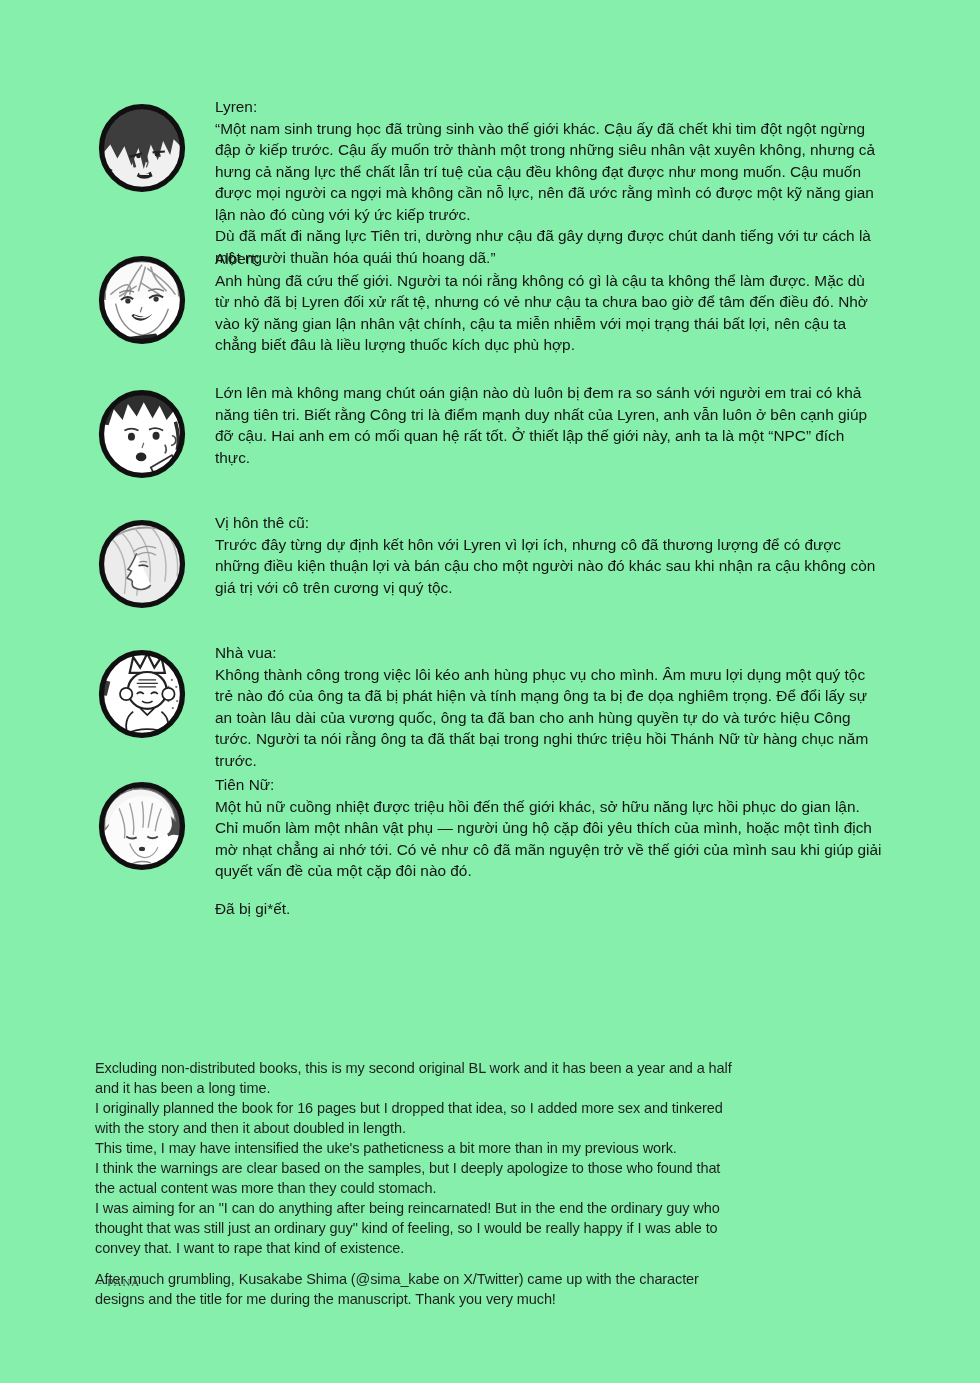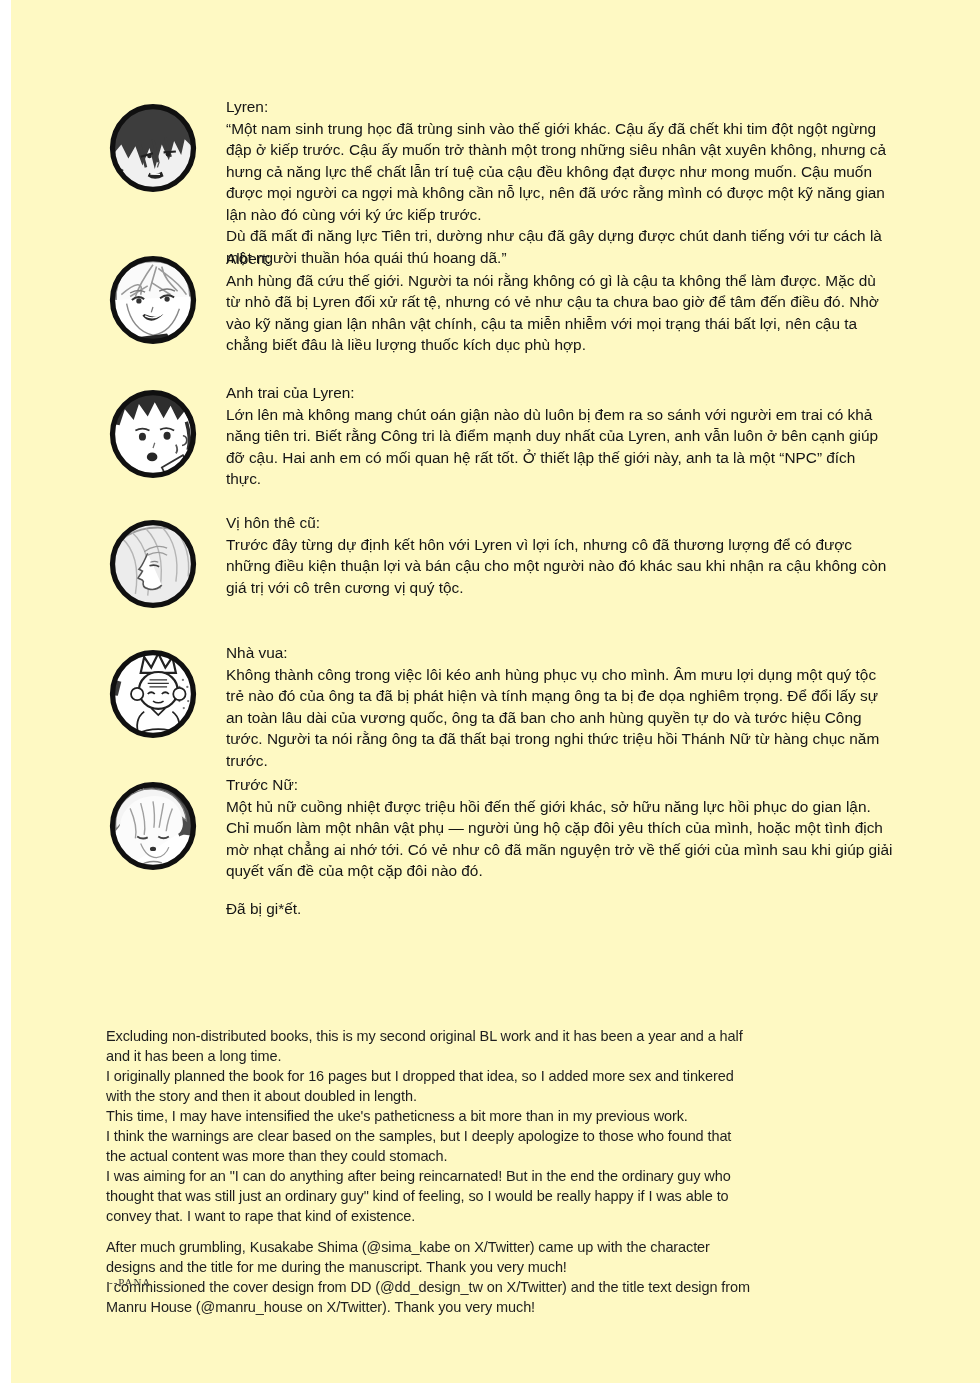--- a/index.html
+++ b/index.html
@@ -4,42 +4,42 @@
 <style>
   * { margin: 0; padding: 0; box-sizing: border-box; }
   html, body { background: #ffffff; }
   body {
     width: 980px; height: 1383px;
     position: relative;
     font-family: "Liberation Sans", sans-serif;
     color: #1c1c1c;
     overflow: hidden;
   }
-  .page { position: absolute; inset: 0; background: #fef9c3; margin-left: 11px; }
+  .page { position: absolute; inset: 0; background: #86efac; }
 
   .char-row {
     position: absolute;
     left: 98px;
     display: flex;
     align-items: flex-start;
   }
   .portrait-col { width: 117px; flex: 0 0 117px; padding-top: 6px; }
   .pf { width: 88px; height: 92px; display: block; }
   .char-text {
     width: 668px;
     font-size: 15.4px;
     line-height: 21.5px;
     color: #151515;
   }
   .char-name { white-space: pre-line; }
   .char-desc { white-space: pre-line; }
 
   .afterword {
     position: absolute;
-    left: 95px; top: 1026px;
+    left: 95px; top: 1058px;
     width: 648px;
     font-size: 14.5px;
     line-height: 20px;
     letter-spacing: -0.1px;
     color: #1f1f1f;
   }
   .afterword p { margin: 0; }
   .credits { margin-top: 11px; }
 
   .signature {
@@ -140,21 +140,20 @@
           <path d="M52,60 L50,66" stroke="#666" stroke-width="1.4" fill="none"></path>
           <ellipse cx="49" cy="76" rx="6" ry="5" fill="#262626"></ellipse>
           <path d="M76,62 Q79,68 76,72" stroke="#555" stroke-width="2" fill="none"></path>
           <path d="M60,88 L84,74 L92,86 L66,100 Z" fill="#ffffff" stroke="#333" stroke-width="2"></path>
           <path d="M30,90 C38,96 50,98 58,96" stroke="#444" stroke-width="1.6" fill="none"></path>
         </g>
         <ellipse cx="50" cy="50" rx="46" ry="47" fill="none" stroke="#101010" stroke-width="6"></ellipse>
       </svg>
     </div>
     <div class="char-text">
-      <div class="char-name">Anh trai của Lyren:</div>
       <div class="char-desc">Lớn lên mà không mang chút oán giận nào dù luôn bị đem ra so sánh với người em trai có khả năng tiên tri. Biết rằng Công tri là điểm mạnh duy nhất của Lyren, anh vẫn luôn ở bên cạnh giúp đỡ cậu. Hai anh em có mối quan hệ rất tốt. Ở thiết lập thế giới này, anh ta là một “NPC” đích thực.</div>
     </div>
   </section>
 
   <section class="char-row" style="top:512px">
     <div class="portrait-col">
       <svg class="pf" viewBox="0 0 100 100">
         <defs>
             <clipPath id="cp4">
               <ellipse cx="50" cy="50" rx="46" ry="47"></ellipse>
@@ -238,39 +237,38 @@
           <path d="M32,62 Q38,66 44,63" stroke="#444" stroke-width="2.2" fill="none"></path>
           <path d="M56,62 Q62,66 68,62" stroke="#444" stroke-width="2.2" fill="none"></path>
           <ellipse cx="50" cy="76" rx="3.5" ry="2.5" fill="#333"></ellipse>
           <path d="M36,70 C40,80 46,86 54,86 C60,86 66,80 68,74" stroke="#999" stroke-width="1.4" fill="none"></path>
           <path d="M28,102 C34,92 48,88 60,92" stroke="#888" stroke-width="1.6" fill="none"></path>
         </g>
         <ellipse cx="50" cy="50" rx="46" ry="47" fill="none" stroke="#101010" stroke-width="6"></ellipse>
       </svg>
     </div>
     <div class="char-text">
-      <div class="char-name">Trước Nữ:</div>
+      <div class="char-name">Tiên Nữ:</div>
       <div class="char-desc">Một hủ nữ cuồng nhiệt được triệu hồi đến thế giới khác, sở hữu năng lực hồi phục do gian lận. Chỉ muốn làm một nhân vật phụ — người ủng hộ cặp đôi yêu thích của mình, hoặc một tình địch mờ nhạt chẳng ai nhớ tới. Có vẻ như cô đã mãn nguyện trở về thế giới của mình sau khi giúp giải quyết vấn đề của một cặp đôi nào đó.</div>
     </div>
   </section>
 
   <section class="char-row" style="top:898px">
     <div class="portrait-col"></div>
     <div class="char-text">
       <div class="char-desc">Đã bị gi*ết.</div>
     </div>
   </section>
 
   <div class="afterword">
     <p>Excluding non-distributed books, this is my second original BL work and it has been a year and a half and it has been a long time.</p>
     <p>I originally planned the book for 16 pages but I dropped that idea, so I added more sex and tinkered with the story and then it about doubled in length.</p>
     <p>This time, I may have intensified the uke's patheticness a bit more than in my previous work.</p>
     <p>I think the warnings are clear based on the samples, but I deeply apologize to those who found that the actual content was more than they could stomach.</p>
     <p>I was aiming for an "I can do anything after being reincarnated! But in the end the ordinary guy who thought that was still just an ordinary guy" kind of feeling, so I would be really happy if I was able to convey that. I want to rape that kind of existence.</p>
     <div class="credits">
       <p>After much grumbling, Kusakabe Shima (@sima_kabe on X/Twitter) came up with the character designs and the title for me during the manuscript. Thank you very much!</p>
-      <p>I commissioned the cover design from DD (@dd_design_tw on X/Twitter) and the title text design from Manru House (@manru_house on X/Twitter). Thank you very much!</p>
     </div>
   </div>
 
   <div class="signature">--PANA</div>
 
 </div>
 
 </body></html>

